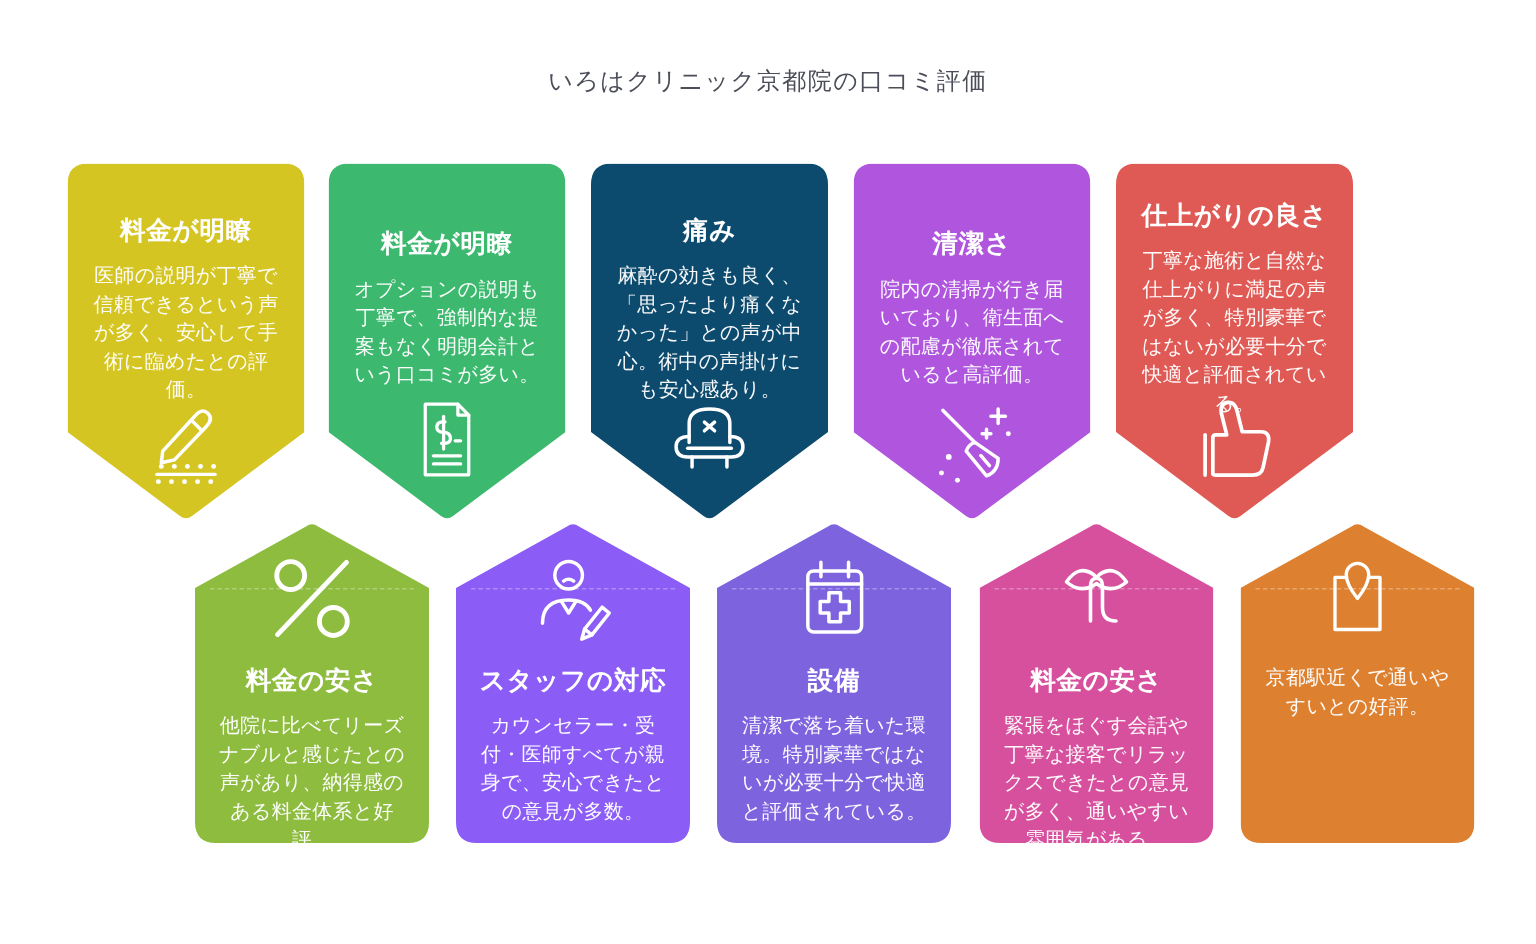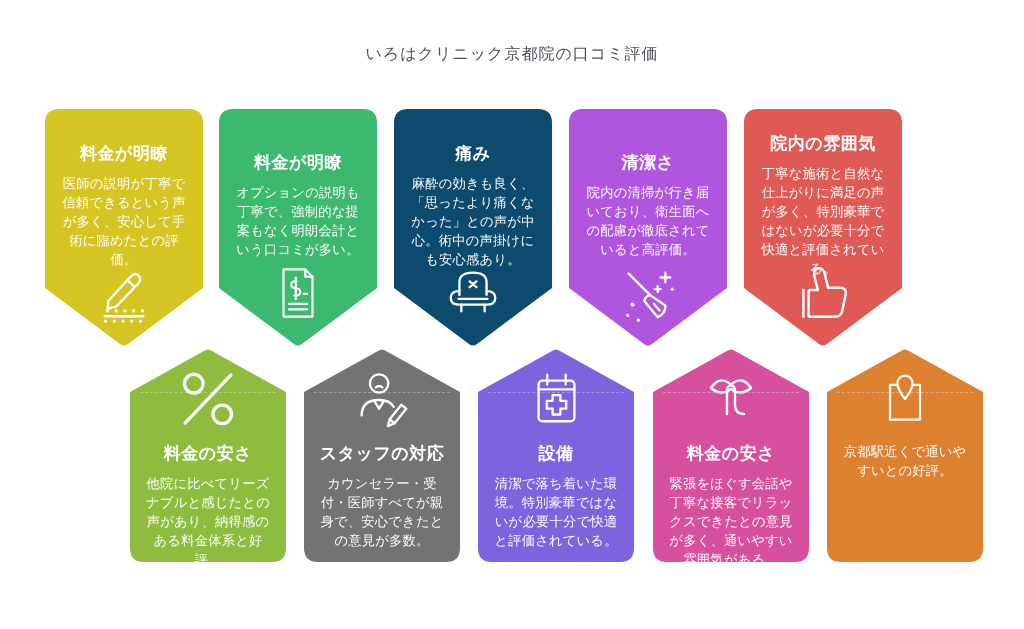--- a/index.html
+++ b/index.html
@@ -181,21 +181,21 @@
           <span class="icon-wrap">
             <svg width="66" height="66" viewBox="0 0 64 64">
               <g fill="none" stroke="#fff" stroke-width="2.4" stroke-linecap="round" stroke-linejoin="round">
                 <path d="M18 54 V31 Q18 29 20 29 H27 L23.5 15 Q22.5 9 27.5 8 Q32 7.5 33.5 13 L37 27 H49 Q55 27 54 33.5 L50.5 50 Q49.5 55 43.5 55 H20 Q18 55 18 54 Z"></path>
                 <path d="M13 29 V55"></path>
               </g>
             </svg>
           </span>
         </div>
     <div class="content">
-      <div class="card-title">院内の雰囲気</div>
+      <div class="card-title">仕上がりの良さ</div>
       <div class="card-text">丁寧な施術と自然な仕上がりに満足の声が多く、特別豪華ではないが必要十分で快適と評価されている。</div>
     </div>
   </div>
       <div class="card card--bottom" style="left: 130px; background: rgb(142, 188, 63); padding-left: 29px;">
     <div class="icon-area">
           <span class="icon-wrap">
             <svg width="70" height="70" viewBox="0 0 64 64">
               <g fill="none" stroke="#fff" stroke-width="3" stroke-linecap="round">
                 <circle cx="19" cy="18" r="8.5"></circle>
                 <circle cx="45" cy="46" r="8.5"></circle>
@@ -203,21 +203,21 @@
               </g>
             </svg>
           </span>
         </div>
     <div class="content">
       <div class="card-title">料金の安さ</div>
       <div class="card-text">他院に比べてリーズナブルと感じたとの声があり、納得感のある料金体系と好評。</div>
     </div>
   <div class="seam"></div>
       </div>
-      <div class="card card--bottom" style="left: 304px; background: #737373;">
+      <div class="card card--bottom" style="left: 304px; background: #8b5cf6;">
     <div class="icon-area">
           <span class="icon-wrap">
             <svg width="62" height="62" viewBox="0 0 64 64">
               <g fill="none" stroke="#fff" stroke-width="2.4" stroke-linecap="round" stroke-linejoin="round">
                 <circle cx="29" cy="16" r="9.5"></circle>
                 <path d="M25.5 20 Q29 17.5 32.5 20"></path>
                 <path d="M11 49 Q11 33 29 33 Q40 33 44 40"></path>
                 <path d="M24 34 L29 42 L34 34"></path>
                 <path d="M40 53 L52 38 L57 42 L45 57 Z"></path>
                 <path d="M40 53 L38 60 L45 57"></path>

